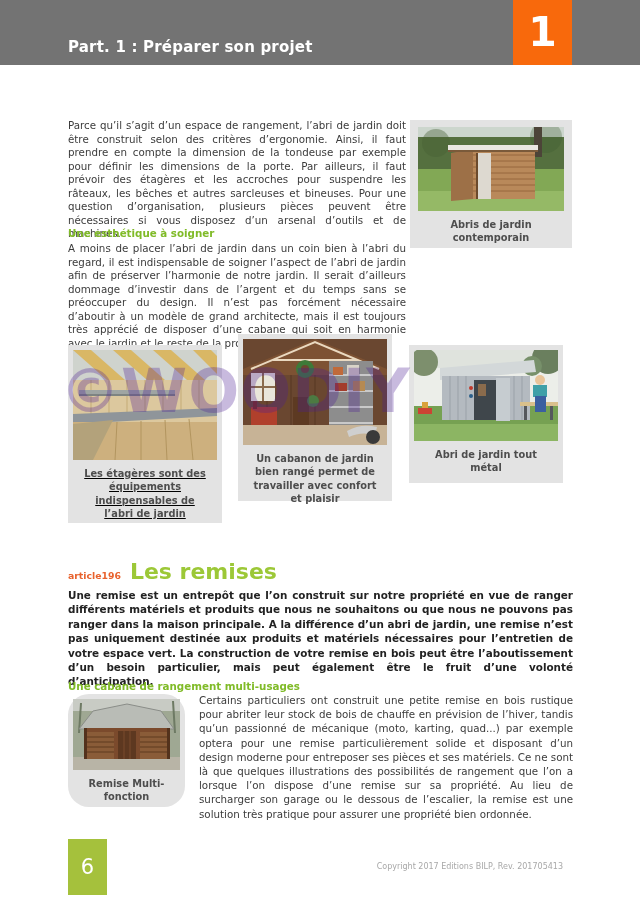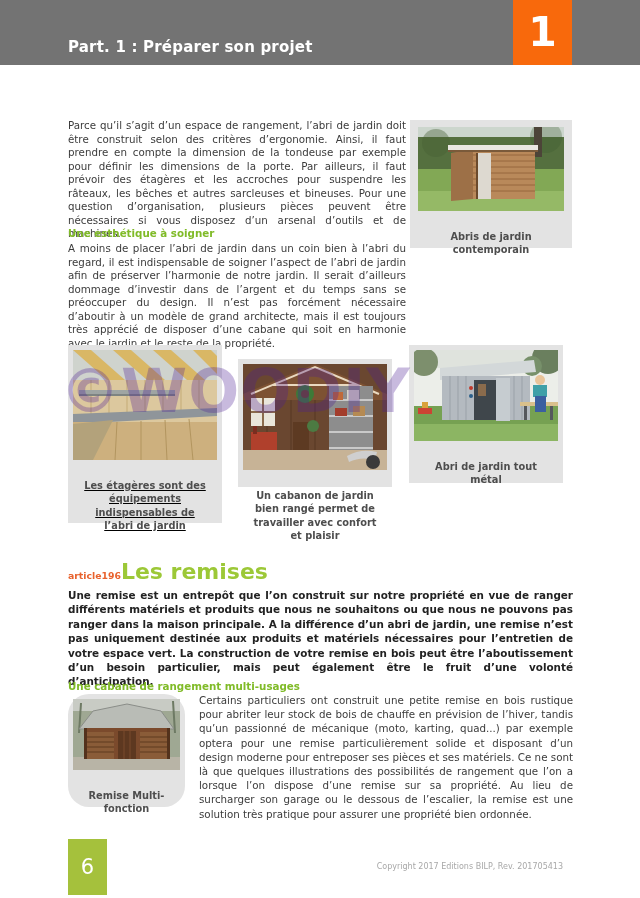--- a/index.html
+++ b/index.html
@@ -38,42 +38,42 @@
   }
   .h-esthetique { top:227px; }
   .h-cabane    { top:680px; }
 
   
   .figbox {
     position:absolute; background:#e3e3e3; z-index:1;
   }
   .figbox .photo { display:block; margin:5px auto 0 auto; }
   .figbox .caption {
-    margin-top:19px; padding:0 13px;
+    margin-top:7px; padding:0 13px;
     text-align:center; font-weight:bold; color:#4d4d4d;
     font-size:9.8px; line-height:13.3px;
   }
   .fb-contemporain { left:410px; top:120px; width:162px; height:128px; }
   .fb-contemporain .photo { margin-top:7px; }
   .fb-etageres     { left:68px;  top:345px; width:154px; height:178px;text-decoration:underline; }
-  .fb-cabanon      { left:238px; top:359px; width:154px; height:128px; }
+  .fb-cabanon      { left:238px; top:334px; width:154px; height:167px; }
   .fb-metal        { left:409px; top:345px; width:154px; height:138px; }
   .fb-remise       { left:68px;  top:694px; width:117px; height:113px;border-radius:21px; }
 
   
   .watermark {
     position:absolute; left:60px; top:356px; width:560px; z-index:2;
     font-size:60px; font-weight:bold; color:#4c1d95; opacity:.30;
     letter-spacing:1px; white-space:nowrap; pointer-events:none;
   }
 
   
   .article-heading {
     position:absolute; left:68px; top:559px;
-    display:flex; align-items:baseline; 
+    display:flex; align-items:baseline; gap:9px;
   }
   .article-tag { color:#e8622d; font-size:9.3px; font-weight:bold; }
   .article-title { color:#9cc837; font-size:22px; font-weight:bold; }
   .lead {
     position:absolute; left:68px; top:588px; width:505px;
     font-size:10.4px; line-height:14.4px; font-weight:bold; color:#222222;
     text-align:justify;
   }
   .p4 { left:199px; top:693px; width:374px; line-height:14.2px; }
 

